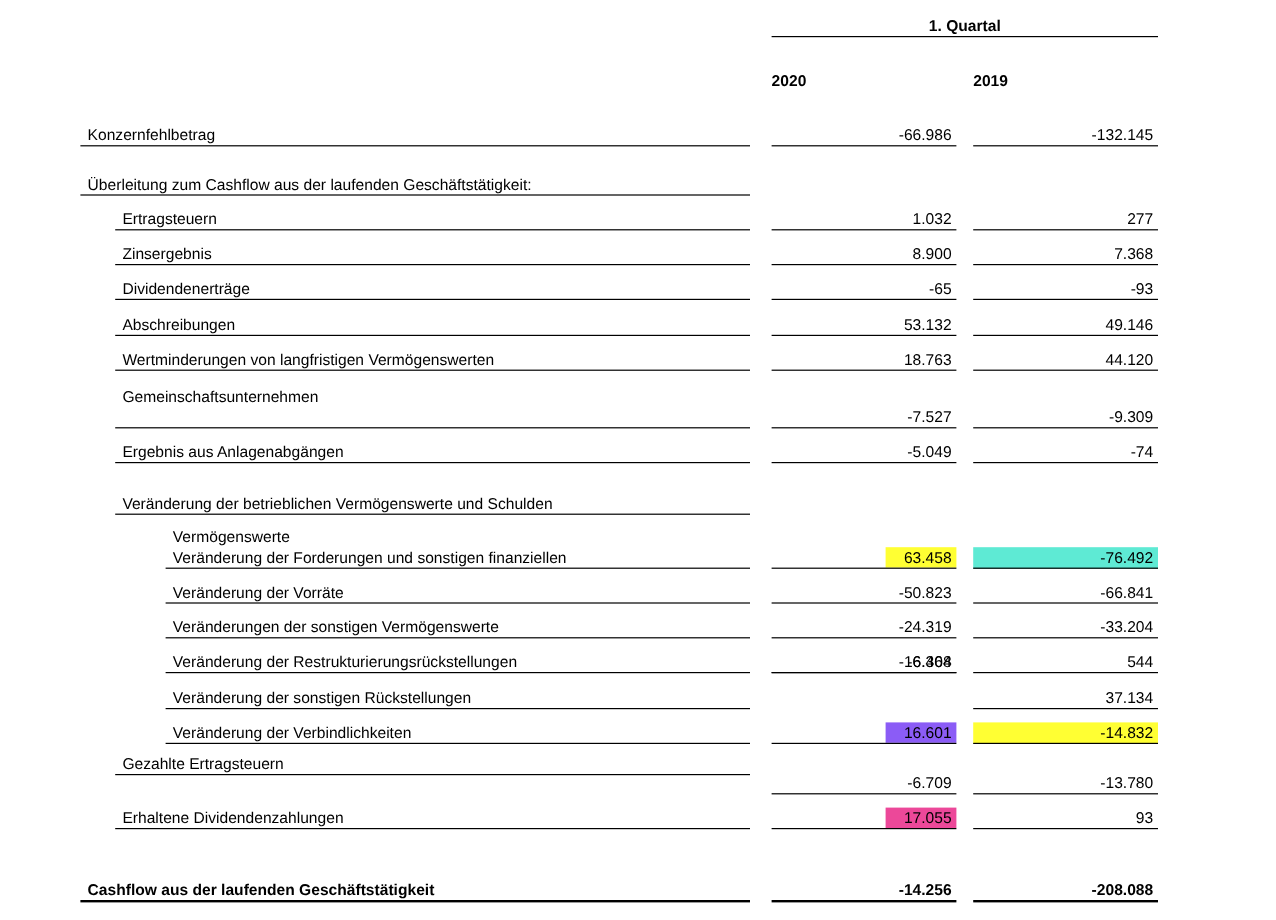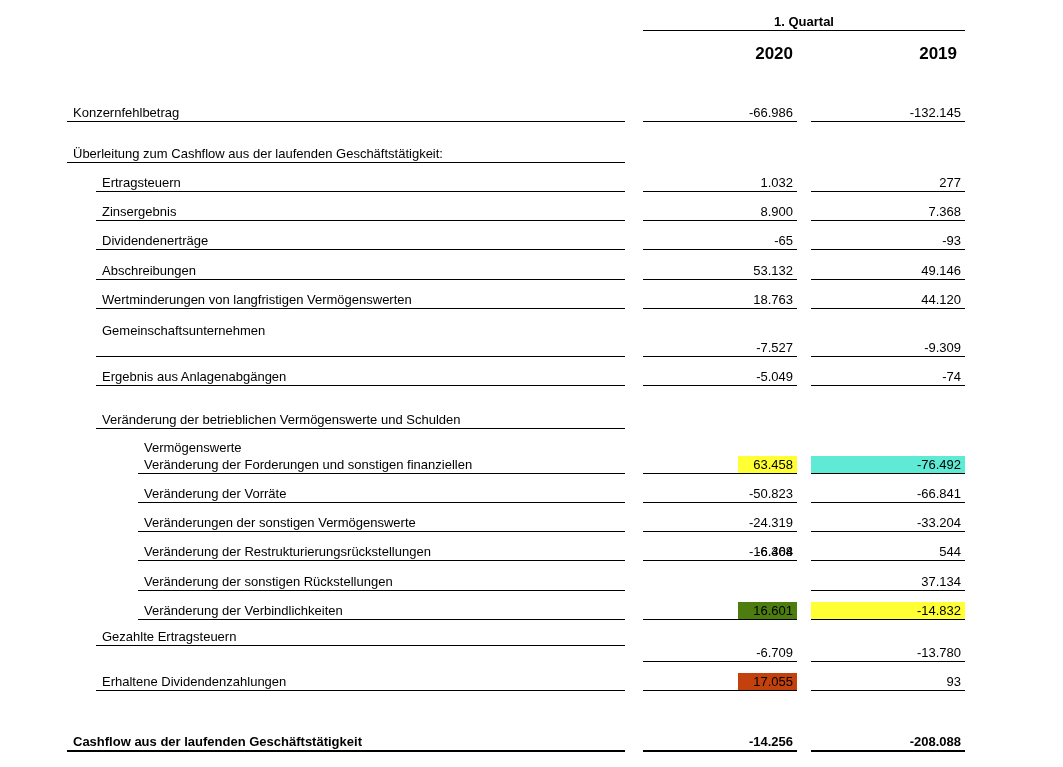--- a/index.html
+++ b/index.html
@@ -1,21 +1,21 @@
 <!DOCTYPE html>
 <html><head>
 <meta charset="utf-8">
 <style>
   html, body { margin:0; padding:0; background:#ffffff; }
   body { width:1063px; height:767px; position:relative; overflow:hidden;
          font-family:"Liberation Sans", sans-serif; font-size:13px; color:#000; }
   .hdr-quartal { position:absolute; left:643px; width:322px; top:14px; height:16px;
                  text-align:center; font-weight:bold; font-size:13px; }
   .hdr-line { position:absolute; left:643px; width:322px; top:30px; border-top:1px solid #000; }
-  .hdr-year { position:absolute; top:44px; font-weight:bold; font-size:17px; text-align:right; }
+  .hdr-year { position:absolute; top:60px; font-weight:bold; font-size:13px; }
   .row { position:absolute; left:0; width:1063px; }
   .lbl { position:absolute; border-bottom:1px solid #000; right:auto; line-height:17px; }
   .lbl span { display:block; padding-left:6px; }
   .val { position:absolute; border-bottom:1px solid #000; text-align:right; line-height:17px; }
   .val span { padding-right:4px; }
   .c1 { left:643px; width:154px; }
   .c2 { left:811px; width:154px; }
   .bold { font-weight:bold; }
   .thick { border-bottom-width:2px; }
 </style>
@@ -128,36 +128,36 @@
       <div class="lbl" style="left: 138px; width: 487px; top: 573px; height: 17px;">
         <span>Veränderung der sonstigen Rückstellungen</span>
       </div>
       <div class="val c1" style="top: 543px; height: 17px; text-align: right;"><span>-6.408</span></div>
       <div class="val c2" style="top: 573px; height: 17px;"><span>37.134</span></div>
     </div>
     <div class="row">
       <div class="lbl" style="left: 138px; width: 487px; top: 602px; height: 17px;">
         <span>Veränderung der Verbindlichkeiten</span>
       </div>
-      <div class="val c1" style="top: 602px; height: 17px; background: #4d7c0f; left: 738px; width: 59px; border-bottom: none;"><span>16.601</span></div>
+      <div class="val c1" style="top: 602px; height: 17px; background: #8b5cf6; left: 738px; width: 59px; border-bottom: none;"><span>16.601</span></div>
       <div class="val c2" style="top: 602px; height: 17px; background: rgb(255, 255, 51);"><span>-14.832</span></div>
       <div style="position: absolute; left: 643px; width: 154px; top: 619px; border-top: 1px solid rgb(0, 0, 0);"></div>
     </div>
     <div class="row">
       <div class="lbl" style="left: 96px; width: 529px; top: 628px; height: 17px;">
         <span>Gezahlte Ertragsteuern</span>
       </div>
       <div class="val c1" style="top: 644px; height: 17px;"><span>-6.709</span></div>
       <div class="val c2" style="top: 644px; height: 17px;"><span>-13.780</span></div>
     </div>
     <div class="row">
       <div class="lbl" style="left: 96px; width: 529px; top: 673px; height: 17px;">
         <span>Erhaltene Dividendenzahlungen</span>
       </div>
-      <div class="val c1" style="top: 673px; height: 17px; background: #c2410c; left: 738px; width: 59px; border-bottom: none;"><span>17.055</span></div>
+      <div class="val c1" style="top: 673px; height: 17px; background: #ec4899; left: 738px; width: 59px; border-bottom: none;"><span>17.055</span></div>
       <div class="val c2" style="top: 673px; height: 17px;"><span>93</span></div>
       <div style="position: absolute; left: 643px; width: 154px; top: 690px; border-top: 1px solid rgb(0, 0, 0);"></div>
     </div>
     <div class="row">
       <div class="lbl bold thick" style="left: 67px; width: 558px; top: 733px; height: 17px;">
         <span>Cashflow aus der laufenden Geschäftstätigkeit</span>
       </div>
       <div class="val c1 bold thick" style="top: 733px; height: 17px;"><span>-14.256</span></div>
       <div class="val c2 bold thick" style="top: 733px; height: 17px;"><span>-208.088</span></div>
     </div>

